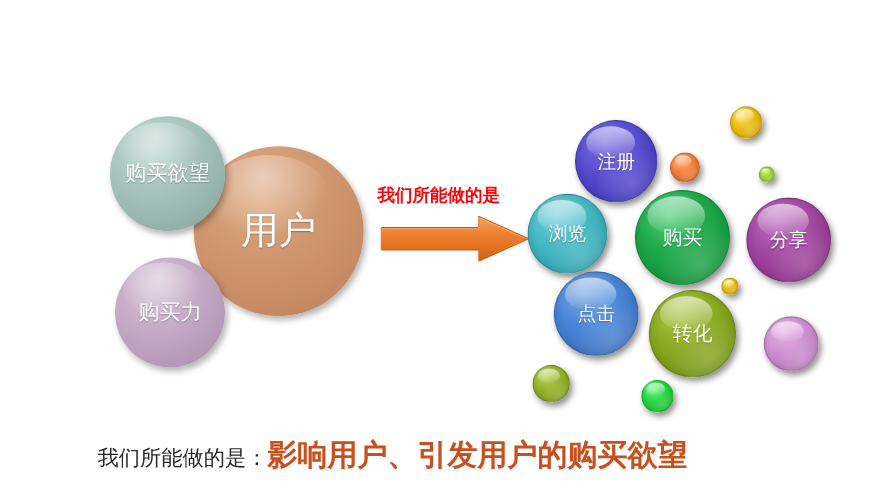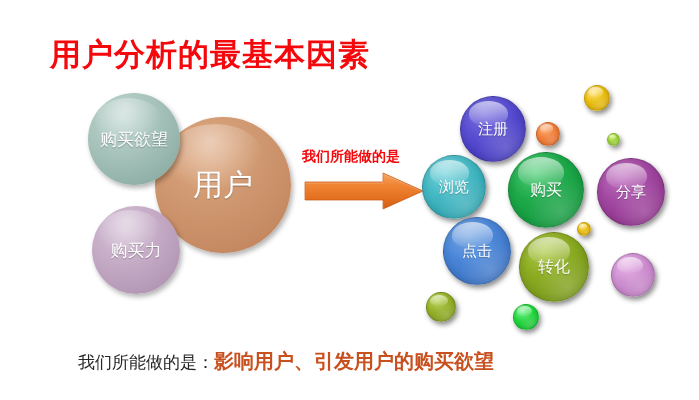--- a/index.html
+++ b/index.html
@@ -136,30 +136,29 @@
   
   #footer{
     position:absolute;left:78px;top:348px;
     white-space:nowrap;
   }
   #footer .plain{
     font-size:17px;color:#262626;
     font-family:"DejaVu Sans","Liberation Sans",sans-serif;
   }
   #footer .accent{
-    font-size:20px;font-weight:bold;color:#c8501e;
+    font-size:24px;font-weight:bold;color:#c8501e;
     font-family:"DejaVu Sans","Liberation Sans",sans-serif;
   }
 </style>
 </head>
 <body>
 
 <div id="stage">
 
-  <div id="title">用户分析的最基本因素</div>
 
   <div>
 
     <div id="b-user" class="bubble soft">
       <span class="lbl">用户</span>
     </div>
 
     <div id="b-desire" class="bubble soft">
       <span class="lbl">购买欲望</span>
     </div>

